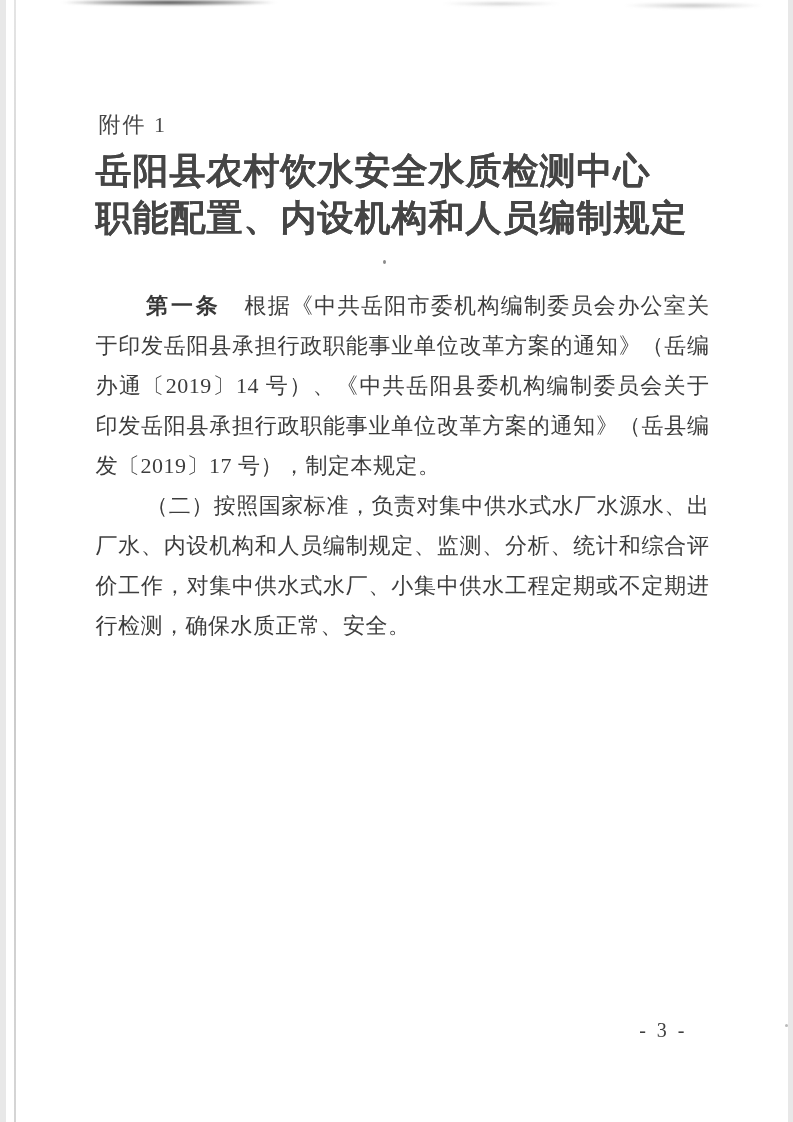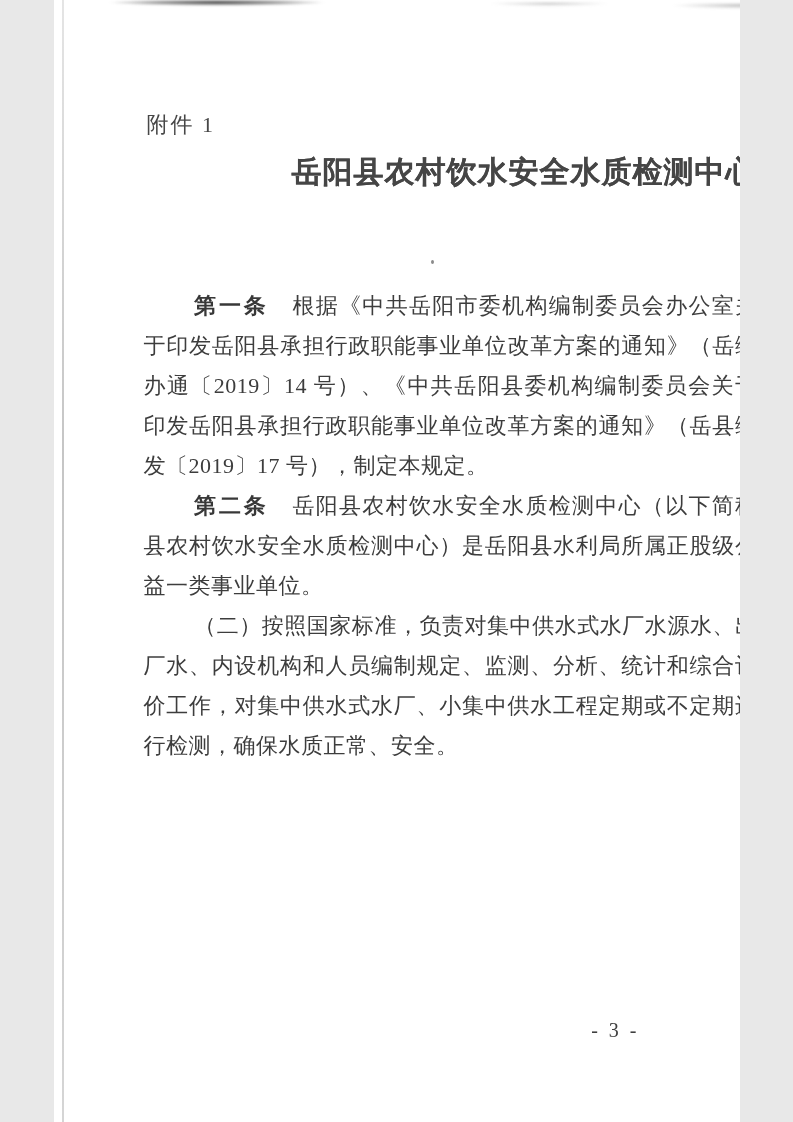--- a/index.html
+++ b/index.html
@@ -2,21 +2,21 @@
 <html lang="zh"><head>
 <meta charset="utf-8">
 <style>
   html, body {
     margin: 0;
     padding: 0;
     background: #e8e8e8;
   }
   .page {
     position: relative;
-    width: 686px;
+    width: 782px;
     height: 1122px;
     margin: 0 auto;
     background: #ffffff;
     overflow: hidden;
     font-family: "Liberation Serif", "DejaVu Serif", serif;
     color: #3d3d3d;
   }
 
   
   .artifact { position: absolute; pointer-events: none; }
@@ -55,23 +55,23 @@
     top: 110px;
     font-size: 22px;
     letter-spacing: 2px;
     color: #474747;
   }
   .doc-title {
     position: absolute;
     left: 90px;
     top: 148px;
     width: 613px;
-    text-align: right;
+    text-align: left;
     font-weight: bold;
-    font-size: 30px;
+    font-size: 36px;
     line-height: 47px;
     letter-spacing: 1px;
     color: #454545;
     text-shadow: 0 0 0.6px #555;
   }
   .doc-body {
     position: absolute;
     left: 90px;
     top: 286px;
     width: 614px;
@@ -111,23 +111,23 @@
   <div class="artifact streak-2"></div>
   <div class="artifact streak-3"></div>
   <div class="artifact edge-line"></div>
   <div class="artifact speck-1"></div>
   <div class="artifact speck-2"></div>
 
   <div class="attachment-label">附件 1</div>
 
   <div class="doc-title">
     <div>岳阳县农村饮水安全水质检测中心</div>
+    <div>职能配置、内设机构和人员编制规定</div>
   </div>
 
   <div class="doc-body">
     <p><span class="lead">第一条</span><span>根据《中共岳阳市委机构编制委员会办公室关于印发岳阳县承担行政职能事业单位改革方案的通知》（岳编办通〔2019〕14 号）、《中共岳阳县委机构编制委员会关于印发岳阳县承担行政职能事业单位改革方案的通知》（岳县编发〔2019〕17 号），制定本规定。</span></p>
-    <p><span class="lead">第二条</span><span>岳阳县农村饮水安全水质检测中心（以下简称县农村饮水安全水质检测中心）是岳阳县水利局所属正股级公益一类事业单位。</span></p>
     <p><span class="lead"></span><span>（二）按照国家标准，负责对集中供水式水厂水源水、出厂水、内设机构和人员编制规定、监测、分析、统计和综合评价工作，对集中供水式水厂、小集中供水工程定期或不定期进行检测，确保水质正常、安全。</span></p>
   </div>
 
   <div class="page-number">- 3 -</div>
 
 </div>
 
 </body></html>

